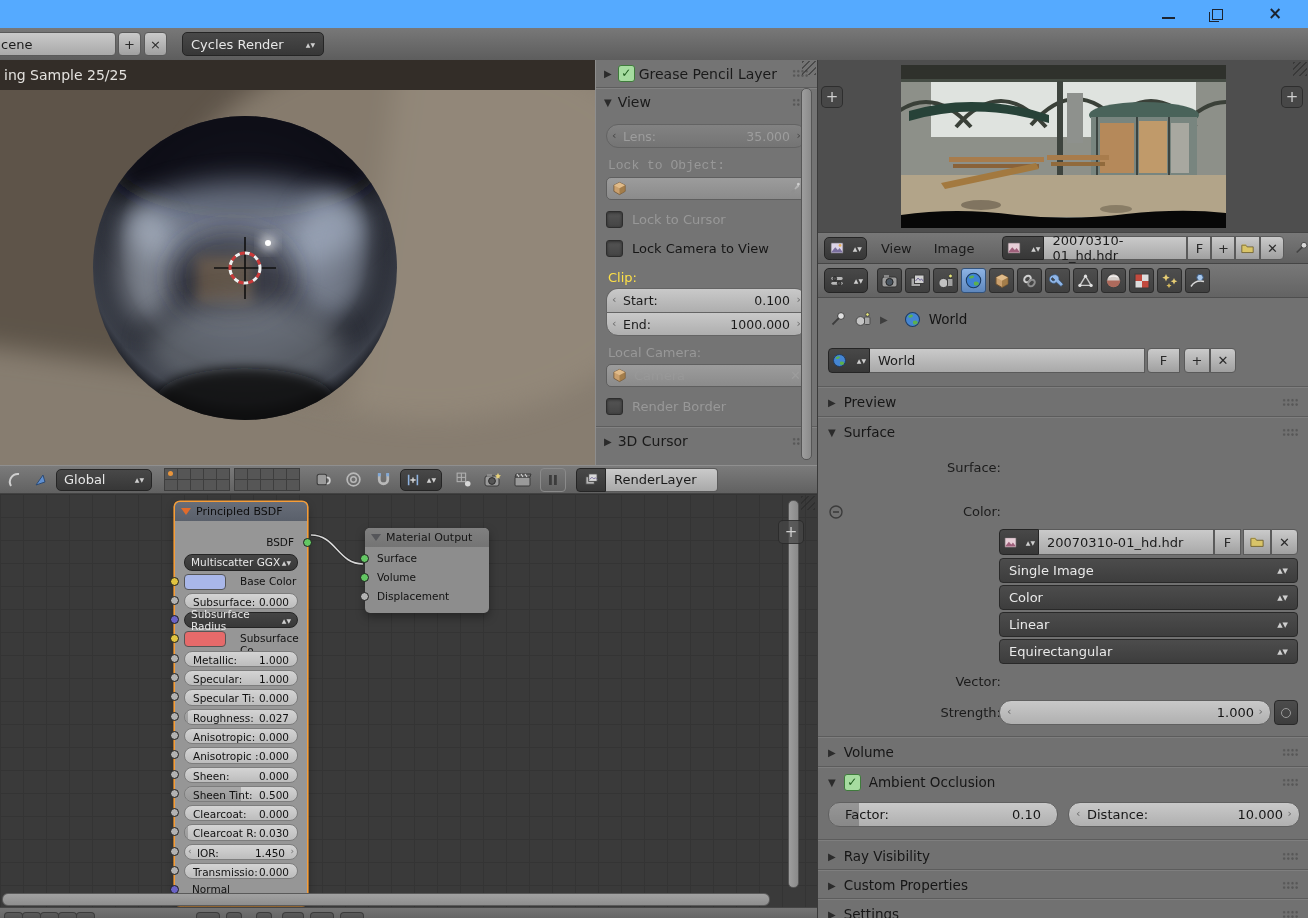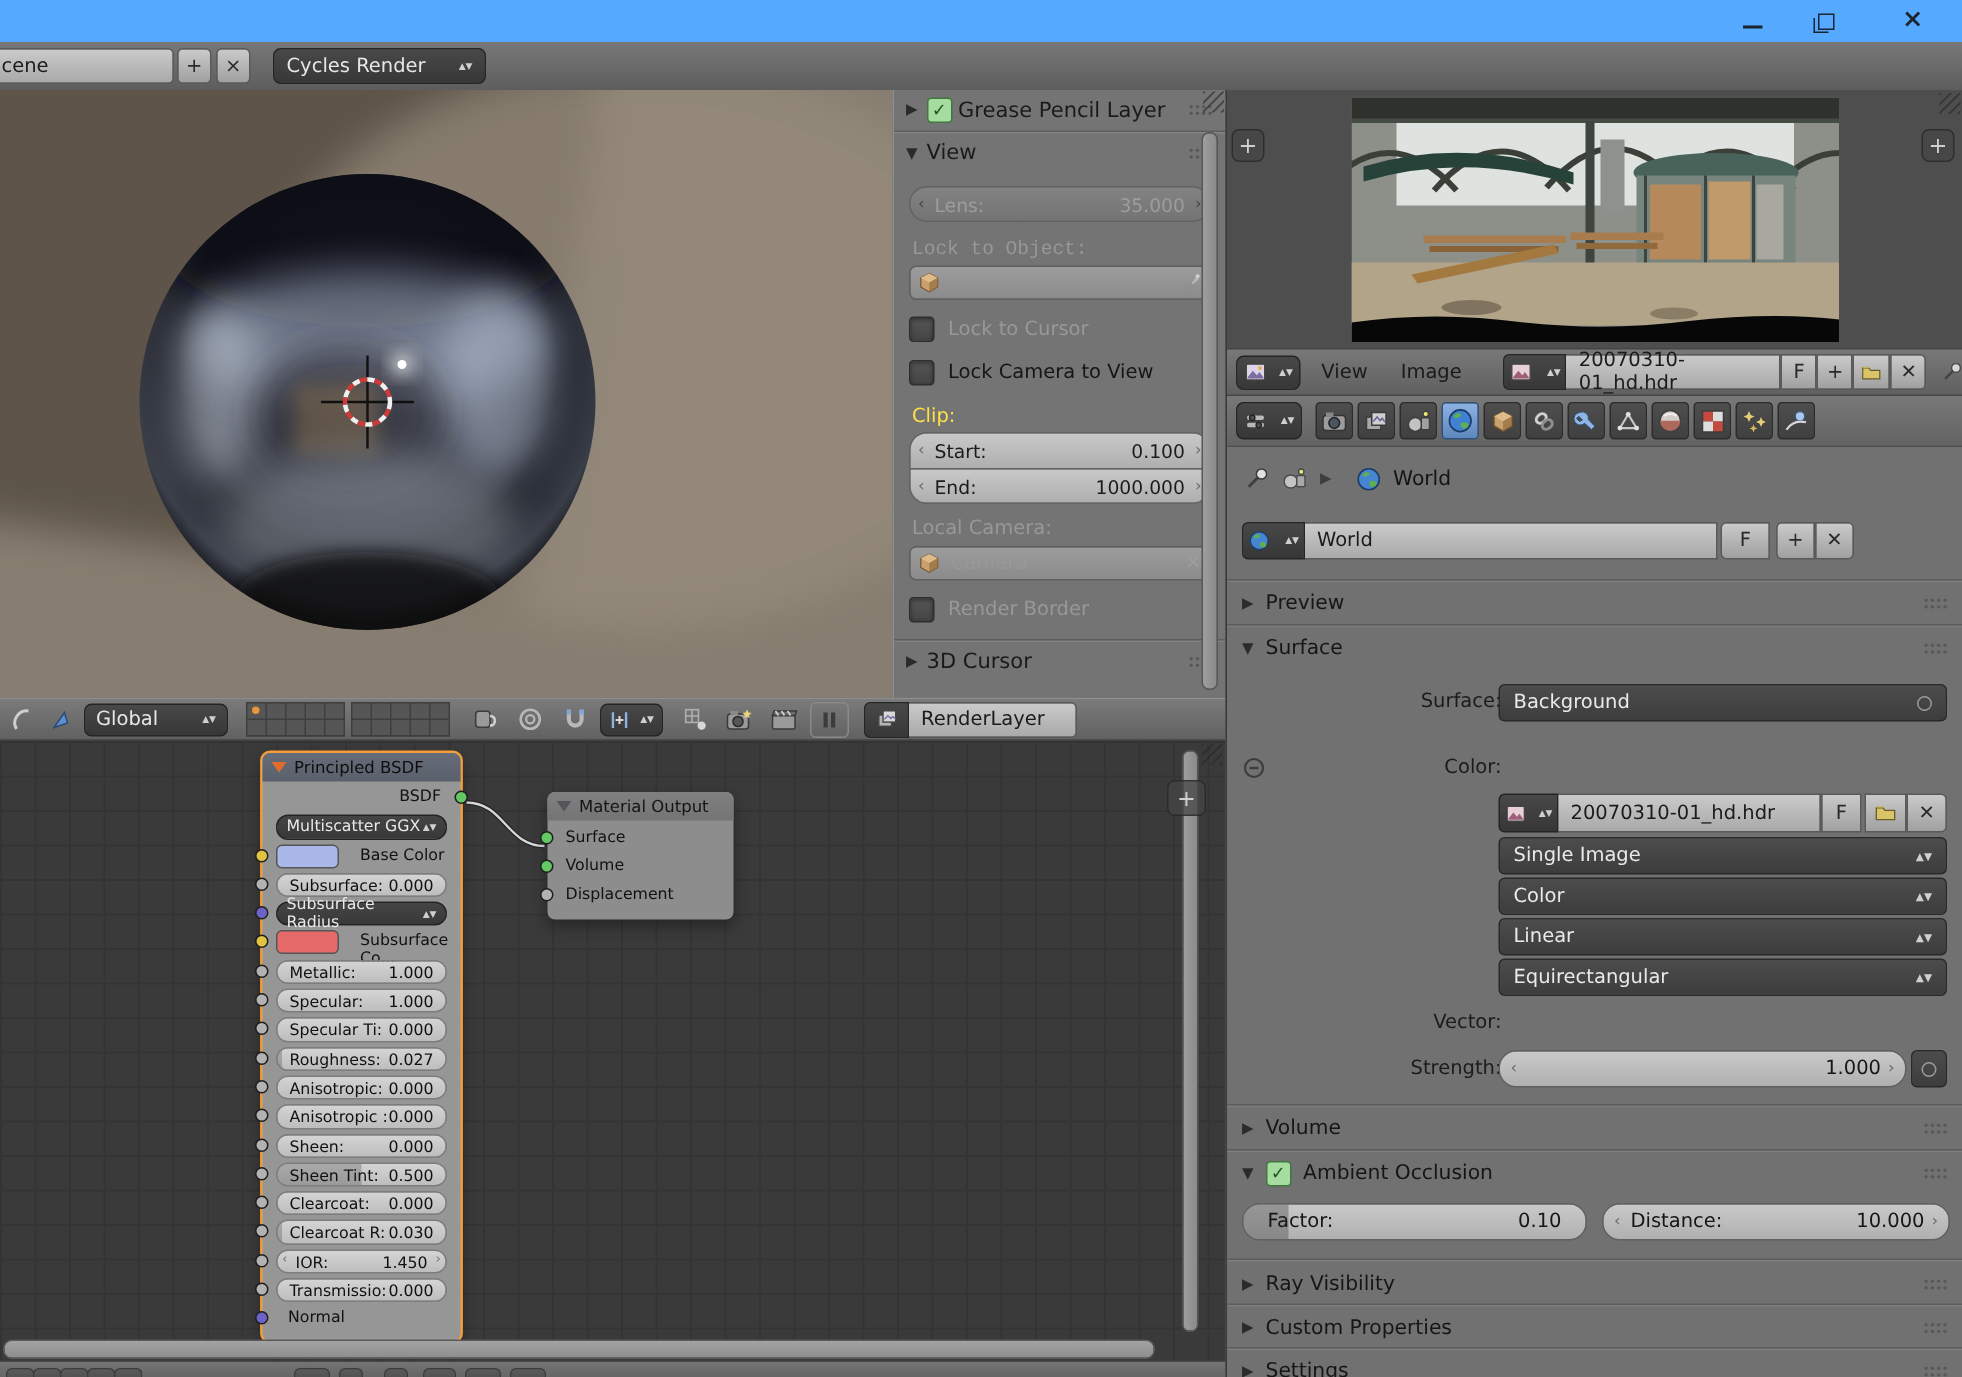--- a/index.html
+++ b/index.html
@@ -166,20 +166,21 @@
       <circle cx="268" cy="183" r="3" fill="#ffffff"></circle>
     </g>
   </svg>
   <g></g>
   <svg class="abs" style="left:210px;top:173px;" width="70" height="70" viewBox="0 0 70 70">
     <line x1="35" y1="4" x2="35" y2="66" stroke="#101010" stroke-width="1.6"></line>
     <line x1="4" y1="35" x2="66" y2="35" stroke="#101010" stroke-width="1.6"></line>
     <circle cx="35" cy="35" r="15" fill="none" stroke="#f0f0f0" stroke-width="3" stroke-dasharray="5 5"></circle>
     <circle cx="35" cy="35" r="15" fill="none" stroke="#cc3a3a" stroke-width="3" stroke-dasharray="5 5" stroke-dashoffset="5"></circle>
   </svg>
+  <div class="abs" id="renderstrip"><span>ing Sample 25/25</span></div>
 </div>
 
 <div class="abs" id="npanel">
   <div class="phead" style="height:27px;">
     <span class="arrow">▶</span>
     <span class="chk on" style="margin-right:4px;">✓</span>
     <span style="font-size:14px;">Grease Pencil Layer</span>
     <span class="dots"></span>
   </div>
   <div class="sep"></div>
@@ -366,21 +367,21 @@
   <svg class="abs" style="left:0;top:0;" width="817" height="424">
     <path d="M311 41 C 336 41 338 70 363 70" fill="none" stroke="#1c1c1c" stroke-width="3.2" opacity="0.7"></path>
     <path d="M311 41 C 336 41 338 70 363 70" fill="none" stroke="#d8d8d8" stroke-width="1.6"></path>
   </svg>
 
   <div class="abs" id="pnode">
     <div class="nhead">
       <span class="tri-or"></span>
       <span>Principled BSDF</span>
     </div>
-    <div style="padding:2px 0 4px 0;">
+    <div style="padding:2px 0 4px 0;margin-top:11px;">
       <div class="nrow">
         <span class="nlab" style="right:4px;">BSDF</span>
         <span class="nsock out" style="background:#63c763;"></span>
       </div>
       <div id="pr-rows">
           <div class="nrow">
             <span class="ndd">
               <span>Multiscatter GGX</span>
               <span class="ud">▲▼</span>
             </span>
@@ -792,24 +793,20 @@
       <span class="dots"></span>
   </div>
   <div class="propsep" style="top:356px;"></div>
   <div class="prophead" style="top:359px;">
     <span class="arrow">▼</span>
       <span>Surface</span>
       <span class="dots"></span>
   </div>
 
   <span class="proplab" style="left:28px;top:400px;">Surface:</span>
-  <div class="dd" style="left:181px;top:396px;width:299px;">
-    <span>Background</span>
-      <span class="ring"></span>
-  </div>
 
   <svg class="abs" width="16" height="16" viewBox="0 0 16 16" style="left:10px;top:444px;">
       <circle cx="8" cy="8" r="6" fill="none" stroke="#3c3c3c" stroke-width="1.4"></circle>
       <line x1="5" y1="8" x2="11" y2="8" stroke="#3c3c3c" stroke-width="1.6"></line>
     </svg>
   <span class="proplab" style="left:28px;top:444px;">Color:</span>
 
   <div class="abs" style="left:181px;top:469px;display:flex;align-items:center;">
     <div class="darkdd" style="width:40px;height:26px;border-radius:4px 0 0 4px;padding:0 3px;gap:2px;">
       <svg width="15" height="13" viewBox="0 0 16 16">

